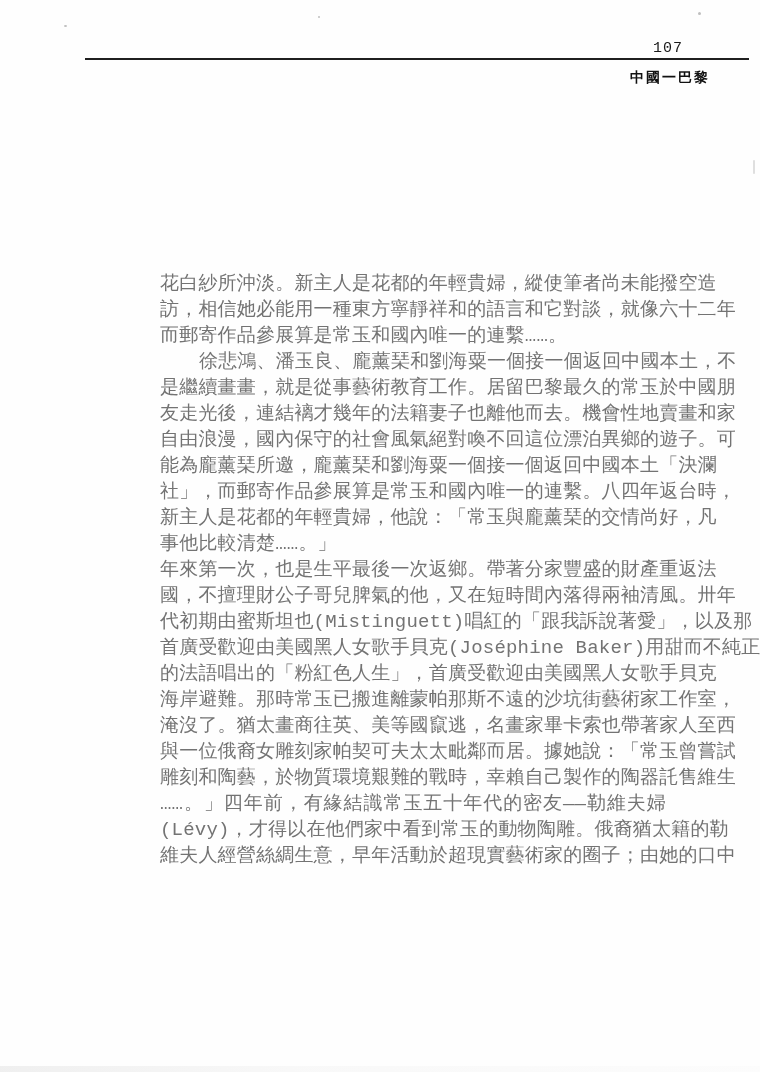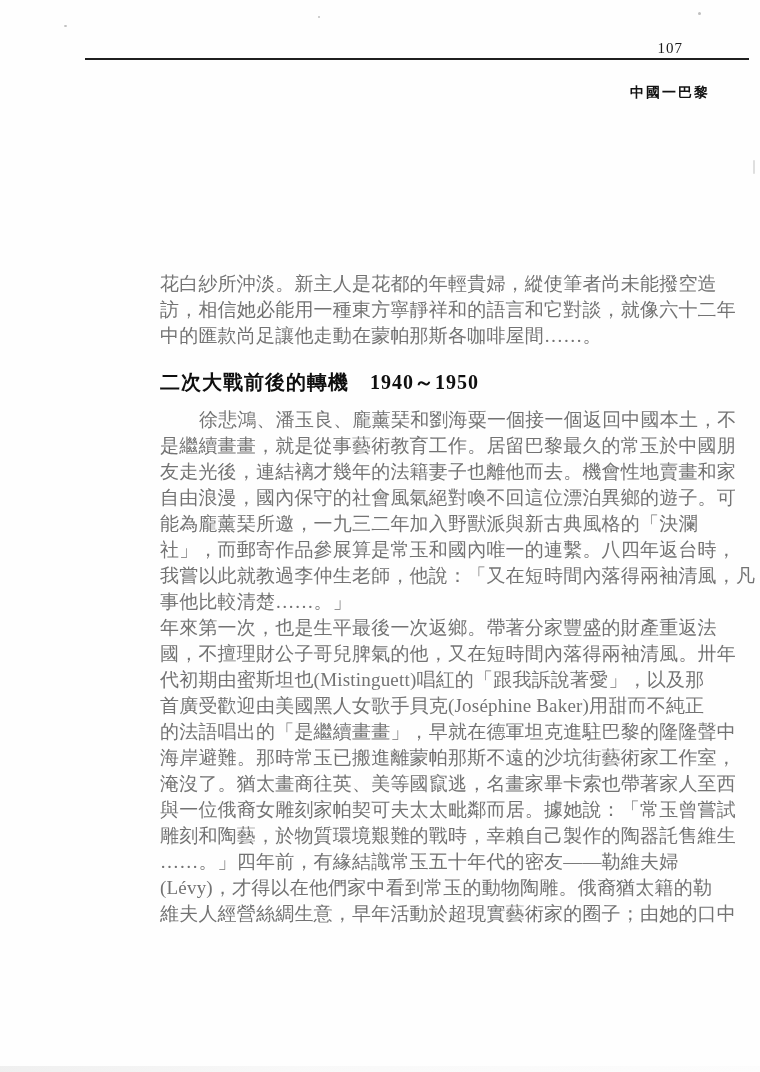--- a/index.html
+++ b/index.html
@@ -6,21 +6,21 @@
     margin: 0;
     padding: 0;
     background: #ffffff;
   }
   .page {
     position: relative;
     width: 760px;
     height: 1072px;
     background: #fefefe;
     overflow: hidden;
-    font-family: Liberation Serif, serif;
+    font-family: Liberation Mono, monospace;
     color: #1c1c1c;
   }
   
   .scan-edge-bottom {
     position: absolute;
     left: 0; bottom: 0;
     width: 100%; height: 6px;
     background: linear-gradient(to right, #e9e9e9 0%, #f6f6f6 40%, #fbfbfb 100%);
     opacity: .7;
   }
@@ -46,21 +46,21 @@
   .header-rule {
     position: absolute;
     top: 58px;
     left: 85px;
     width: 664px;
     height: 2px;
     background: #1f1f1f;
   }
   .running-head {
     position: absolute;
-    top: 84px;
+    top: 69px;
     right: 50px;
     font-size: 14px;
     font-weight: bold;
     letter-spacing: 2px;
     color: #111;
     text-align: center;
   }
 
   
   .textblock {
@@ -108,42 +108,41 @@
 
   <div class="header-rule"></div>
 
   <div class="running-head">中國一巴黎</div>
 
   <div class="textblock">
 
     <div>
         <div class="tline">花白紗所沖淡。新主人是花都的年輕貴婦，縱使筆者尚未能撥空造</div>
         <div class="tline">訪，相信她必能用一種東方寧靜祥和的語言和它對談，就像六十二年</div>
-        <div class="tline endline">中的匯款尚足讓他走動在蒙帕那斯各咖啡屋間……。</div>
+        <div class="tline endline">而郵寄作品參展算是常玉和國內唯一的連繫……。</div>
       </div>
 
-    <div class="section-heading">二次大戰前後的轉機　1940～1950</div>
 
     <div>
         <div class="tline indent">徐悲鴻、潘玉良、龐薰琹和劉海粟一個接一個返回中國本土，不</div>
         <div class="tline">是繼續畫畫，就是從事藝術教育工作。居留巴黎最久的常玉於中國朋</div>
         <div class="tline">友走光後，連結褵才幾年的法籍妻子也離他而去。機會性地賣畫和家</div>
         <div class="tline">自由浪漫，國內保守的社會風氣絕對喚不回這位漂泊異鄉的遊子。可</div>
-        <div class="tline">能為龐薰琹所邀，一九三二年加入野獸派與新古典風格的「決瀾</div>
+        <div class="tline">能為龐薰琹所邀，龐薰琹和劉海粟一個接一個返回中國本土「決瀾</div>
         <div class="tline">社」，而郵寄作品參展算是常玉和國內唯一的連繫。八四年返台時，</div>
-        <div class="tline">我嘗以此就教過李仲生老師，他說：「又在短時間內落得兩袖清風，凡</div>
+        <div class="tline">新主人是花都的年輕貴婦，他說：「常玉與龐薰琹的交情尚好，凡</div>
         <div class="tline endline">事他比較清楚……。」</div>
       </div>
 
     <div>
         <div class="tline">年來第一次，也是生平最後一次返鄉。帶著分家豐盛的財產重返法</div>
         <div class="tline">國，不擅理財公子哥兒脾氣的他，又在短時間內落得兩袖清風。卅年</div>
         <div class="tline">代初期由蜜斯坦也(Mistinguett)唱紅的「跟我訴說著愛」，以及那</div>
         <div class="tline">首廣受歡迎由美國黑人女歌手貝克(Joséphine Baker)用甜而不純正</div>
-        <div class="tline">的法語唱出的「是繼續畫畫」，早就在德軍坦克進駐巴黎的隆隆聲中</div>
+        <div class="tline">的法語唱出的「粉紅色人生」，首廣受歡迎由美國黑人女歌手貝克</div>
         <div class="tline">海岸避難。那時常玉已搬進離蒙帕那斯不遠的沙坑街藝術家工作室，</div>
         <div class="tline">淹沒了。猶太畫商往英、美等國竄逃，名畫家畢卡索也帶著家人至西</div>
         <div class="tline">與一位俄裔女雕刻家帕契可夫太太毗鄰而居。據她說：「常玉曾嘗試</div>
         <div class="tline">雕刻和陶藝，於物質環境艱難的戰時，幸賴自己製作的陶器託售維生</div>
         <div class="tline">……。」四年前，有緣結識常玉五十年代的密友——勒維夫婦</div>
         <div class="tline">(Lévy)，才得以在他們家中看到常玉的動物陶雕。俄裔猶太籍的勒</div>
         <div class="tline">維夫人經營絲綢生意，早年活動於超現實藝術家的圈子；由她的口中</div>
       </div>
 
   </div>

